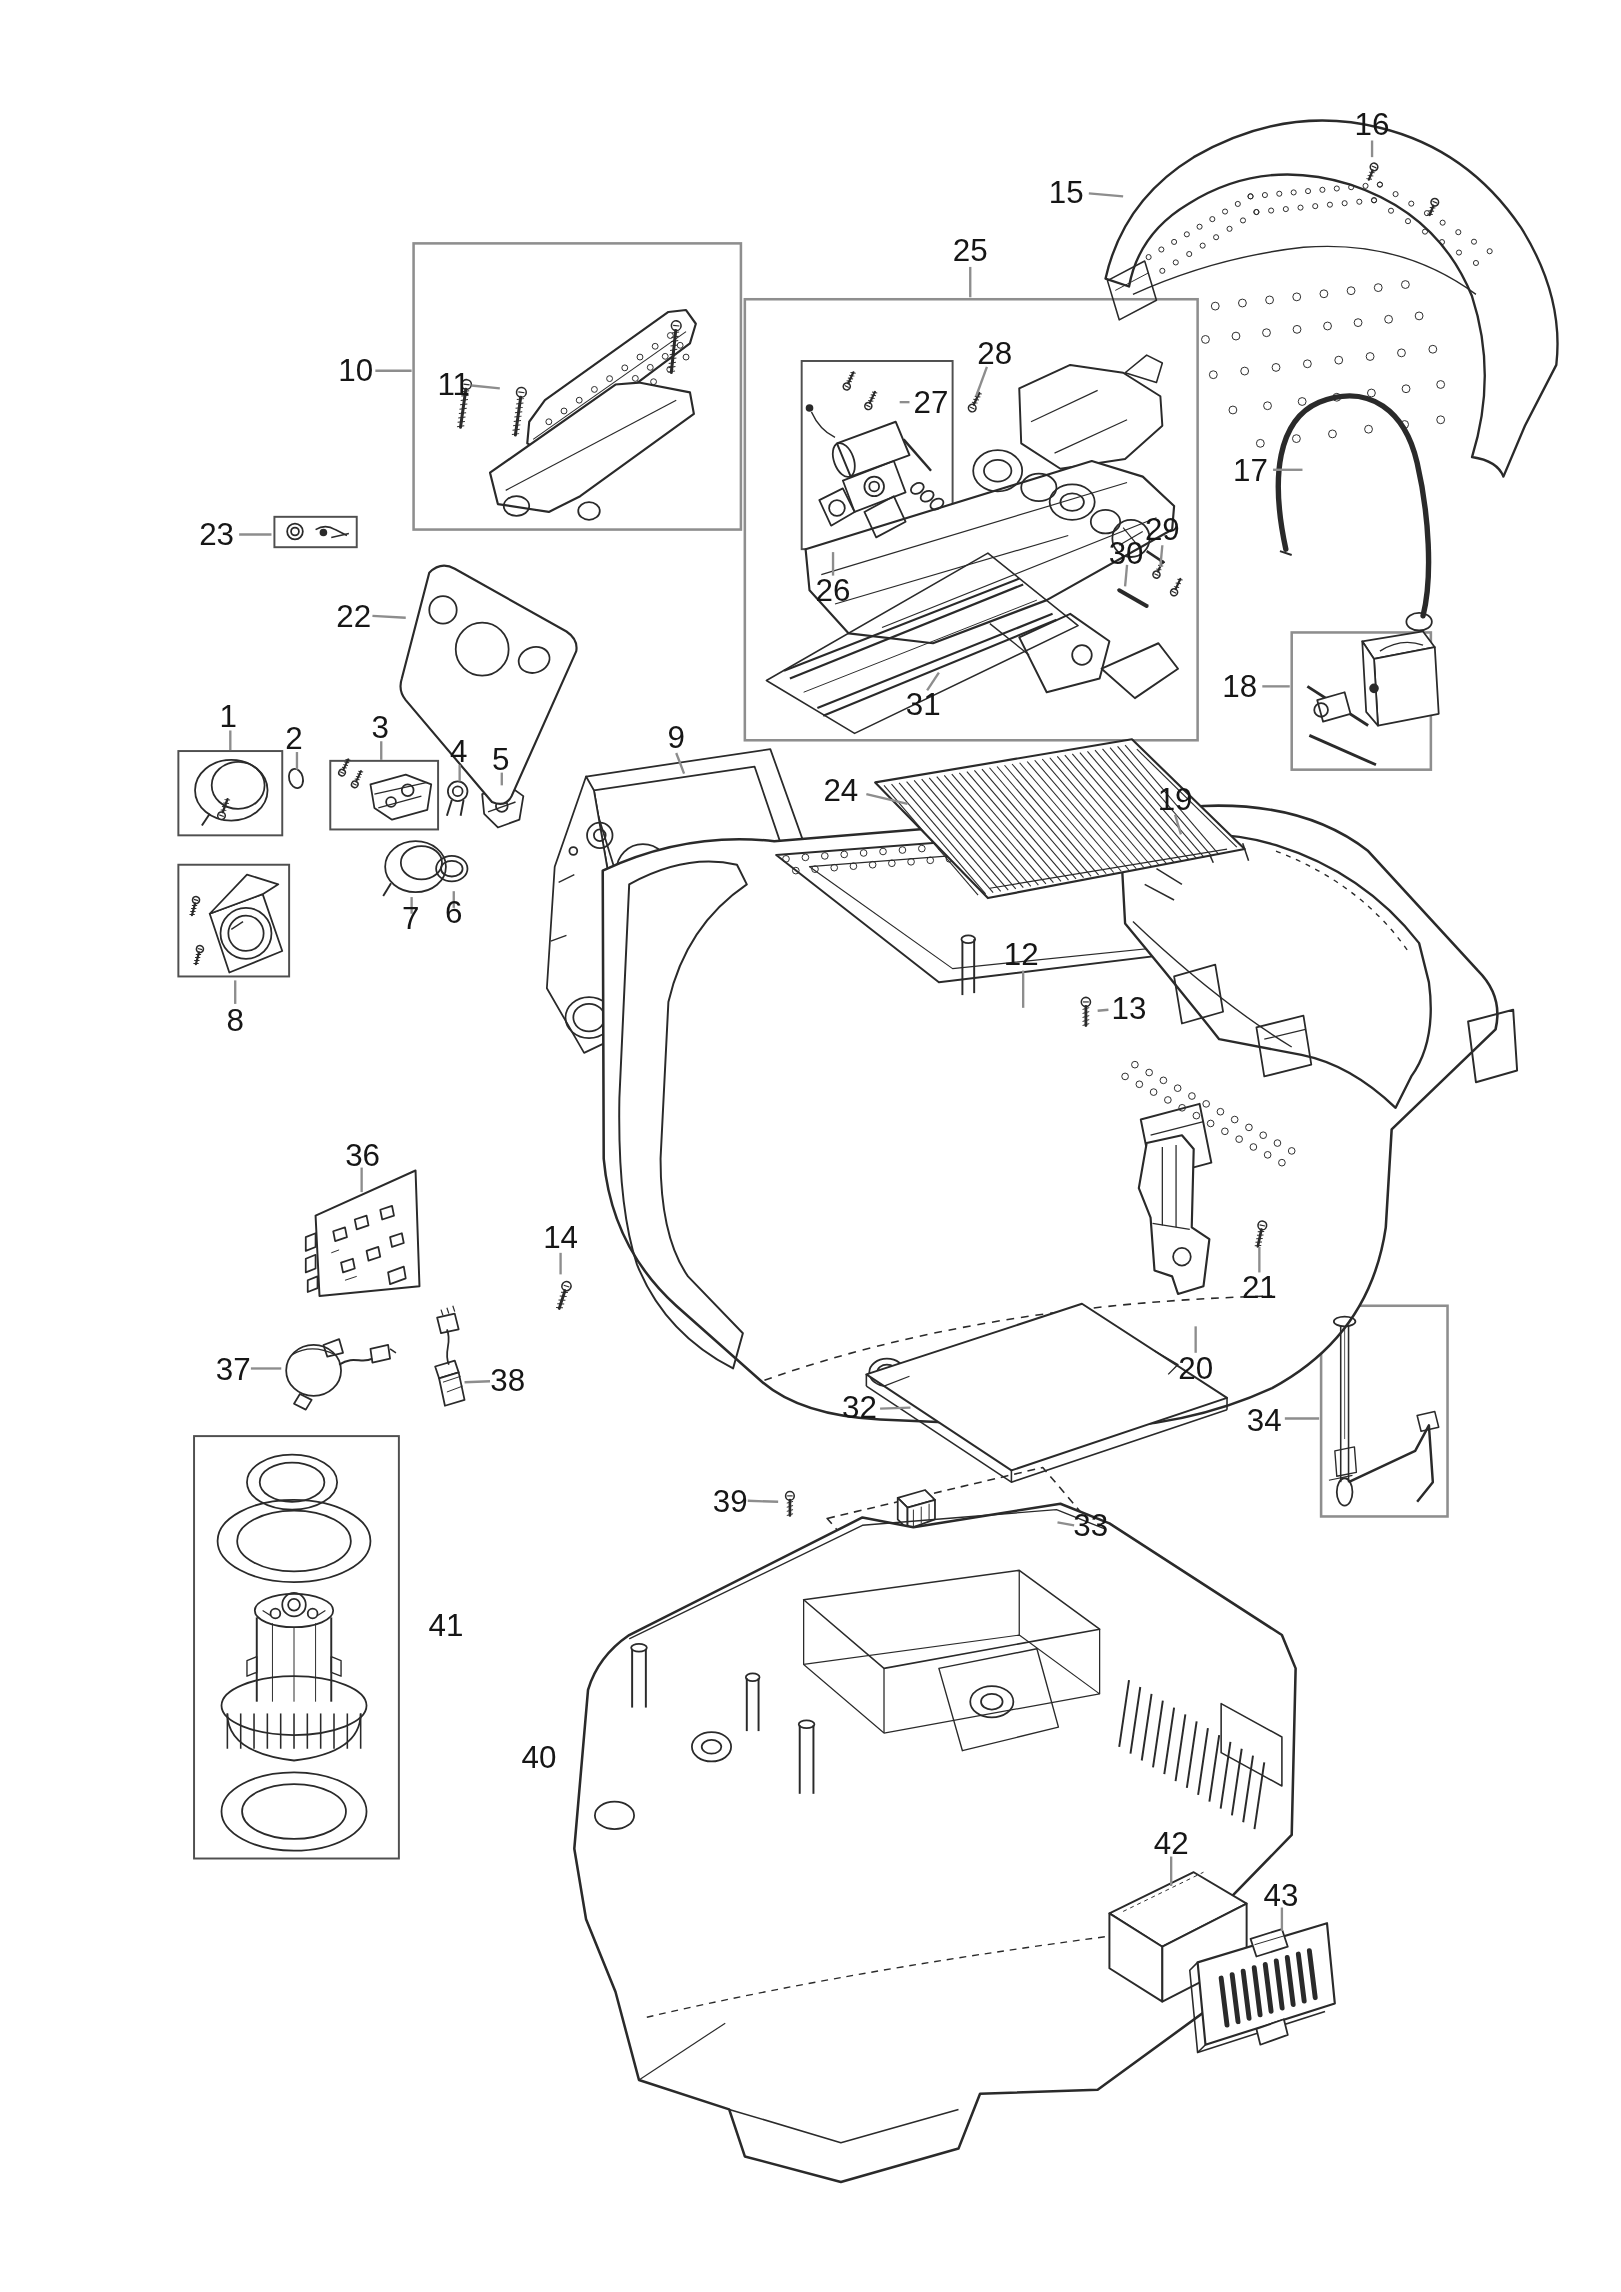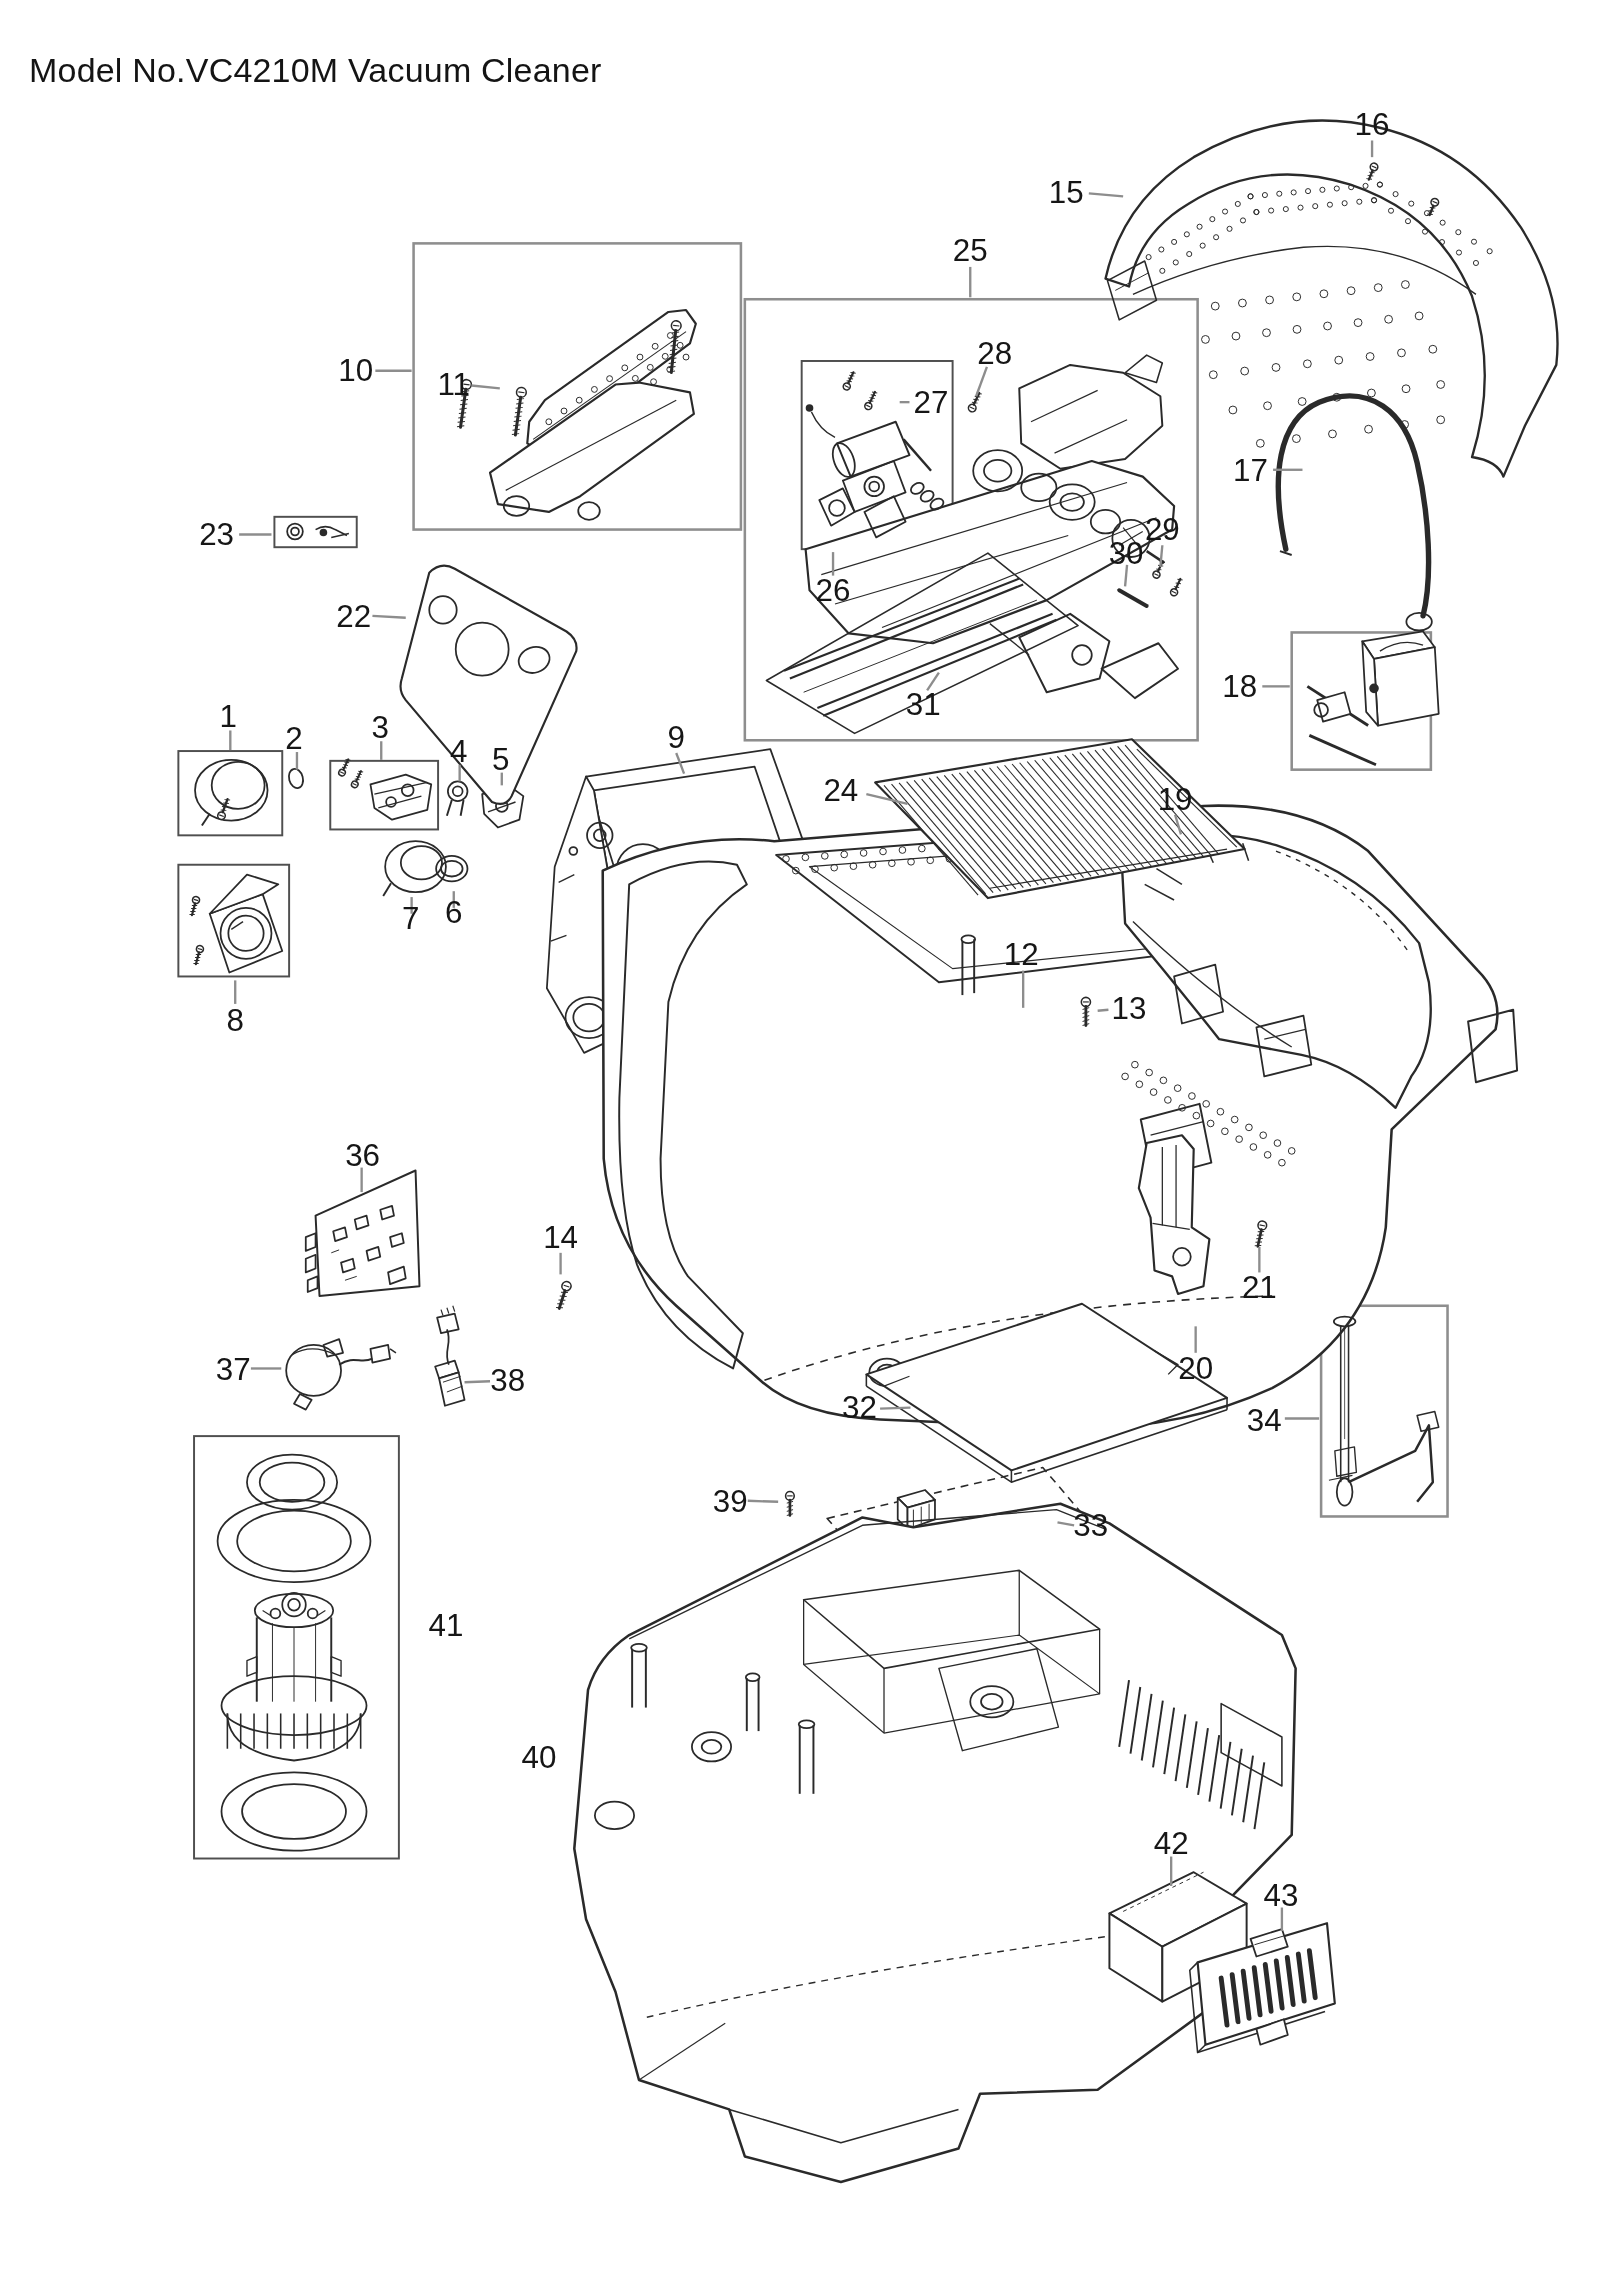--- a/index.html
+++ b/index.html
@@ -6,21 +6,20 @@
   #page{position:relative;width:1621px;height:2293px;background:#fff;overflow:hidden;}
   #title{position:absolute;left:29px;top:51px;font-family:"Liberation Sans",sans-serif;
          font-size:34px;color:#141414;letter-spacing:0.2px;white-space:nowrap;}
   svg{position:absolute;left:0;top:0;}
   svg text{font-family:"Liberation Sans",sans-serif;}
 </style>
 </head>
 <body>
 
 <div id="page">
-  <div id="title">Model No.VC4210M Vacuum Cleaner</div>
   <svg id="diagram" width="1621" height="2293" viewBox="0 0 1654 2339">
       <g>
         <rect x="182" y="766" width="106" height="86" fill="none" stroke="#4f4f4f" stroke-width="2"></rect>
         <rect x="337" y="776" width="110" height="70" fill="none" stroke="#4f4f4f" stroke-width="2"></rect>
         <rect x="182" y="882" width="113" height="114" fill="none" stroke="#4f4f4f" stroke-width="2"></rect>
         <rect x="422" y="248" width="334" height="292" fill="none" stroke="#8e8e8e" stroke-width="2.6"></rect>
         <rect x="1318" y="645" width="142" height="140" fill="none" stroke="#8e8e8e" stroke-width="2.6"></rect>
         <rect x="1146" y="1139" width="171" height="204" fill="none" stroke="#4f4f4f" stroke-width="2"></rect>
         <rect x="280" y="527" width="84" height="31" fill="none" stroke="#4f4f4f" stroke-width="2"></rect>
         <rect x="760" y="305" width="462" height="450" fill="none" stroke="#8e8e8e" stroke-width="2.6"></rect>

